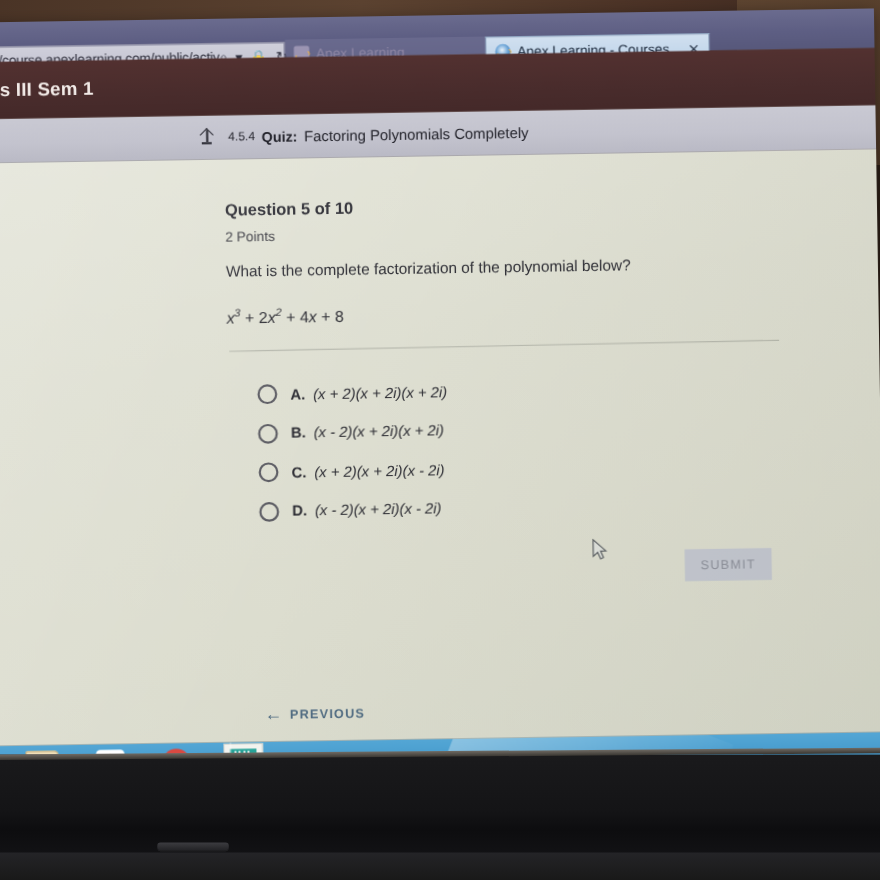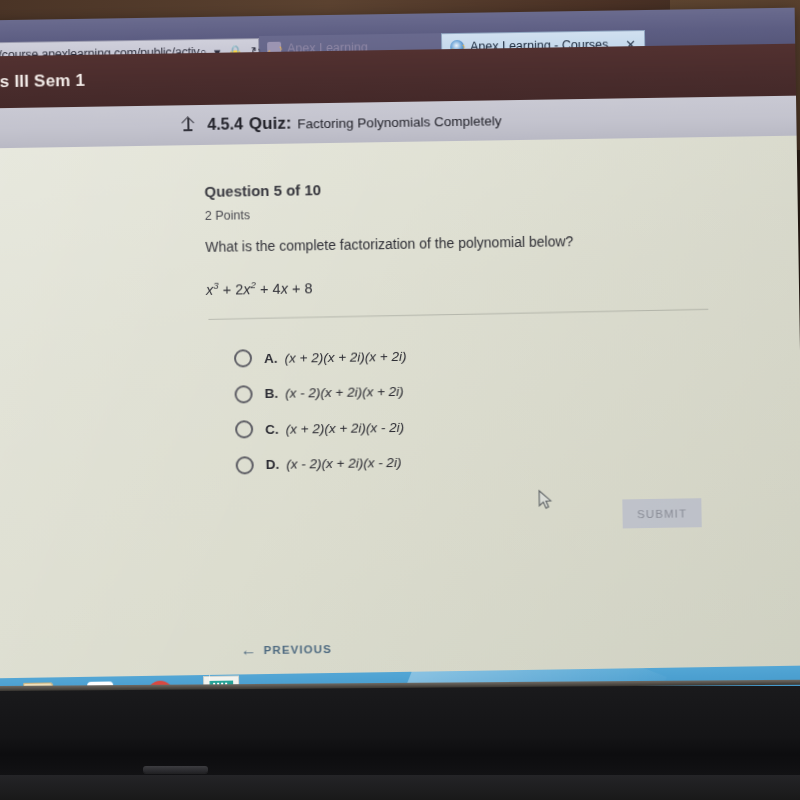--- a/index.html
+++ b/index.html
@@ -130,22 +130,22 @@
     content:"";position:absolute;left:7px;top:1px;width:1.8px;height:11px;background:#33333d;
   }
   .up-icon:after{
     content:"";position:absolute;left:3px;top:1px;width:8px;height:8px;
     border-left:1.8px solid #33333d;border-top:1.8px solid #33333d;
     transform:rotate(45deg);
   }
   .up-base{
     position:absolute;left:3px;top:12px;width:9px;height:1.8px;background:#33333d;
   }
-  .quiz-num{font-size:16px;font-weight:bold;color:#23232c;margin-right:6px;}
-  .quiz-word{font-size:17px;font-weight:bold;color:#23232c;margin-right:6px;}
+  .quiz-num{font-size:11px;font-weight:normal;color:#23232c;margin-right:6px;}
+  .quiz-word{font-size:13px;font-weight:bold;color:#23232c;margin-right:6px;}
   .quiz-name{font-size:13.5px;color:#23232c;}
 
   
   .page{
     position:absolute;left:0;top:128px;width:812px;height:530px;
     background:linear-gradient(170deg,#e3e4d6 0%,#dedfd0 35%,#dcddcd 70%,#d9dbcb 100%);
   }
   .page:after{ 
     content:"";position:absolute;inset:0;
     background:linear-gradient(115deg,rgba(255,255,255,.17) 0%,rgba(255,255,255,0) 42%,rgba(120,120,100,.10) 100%);

